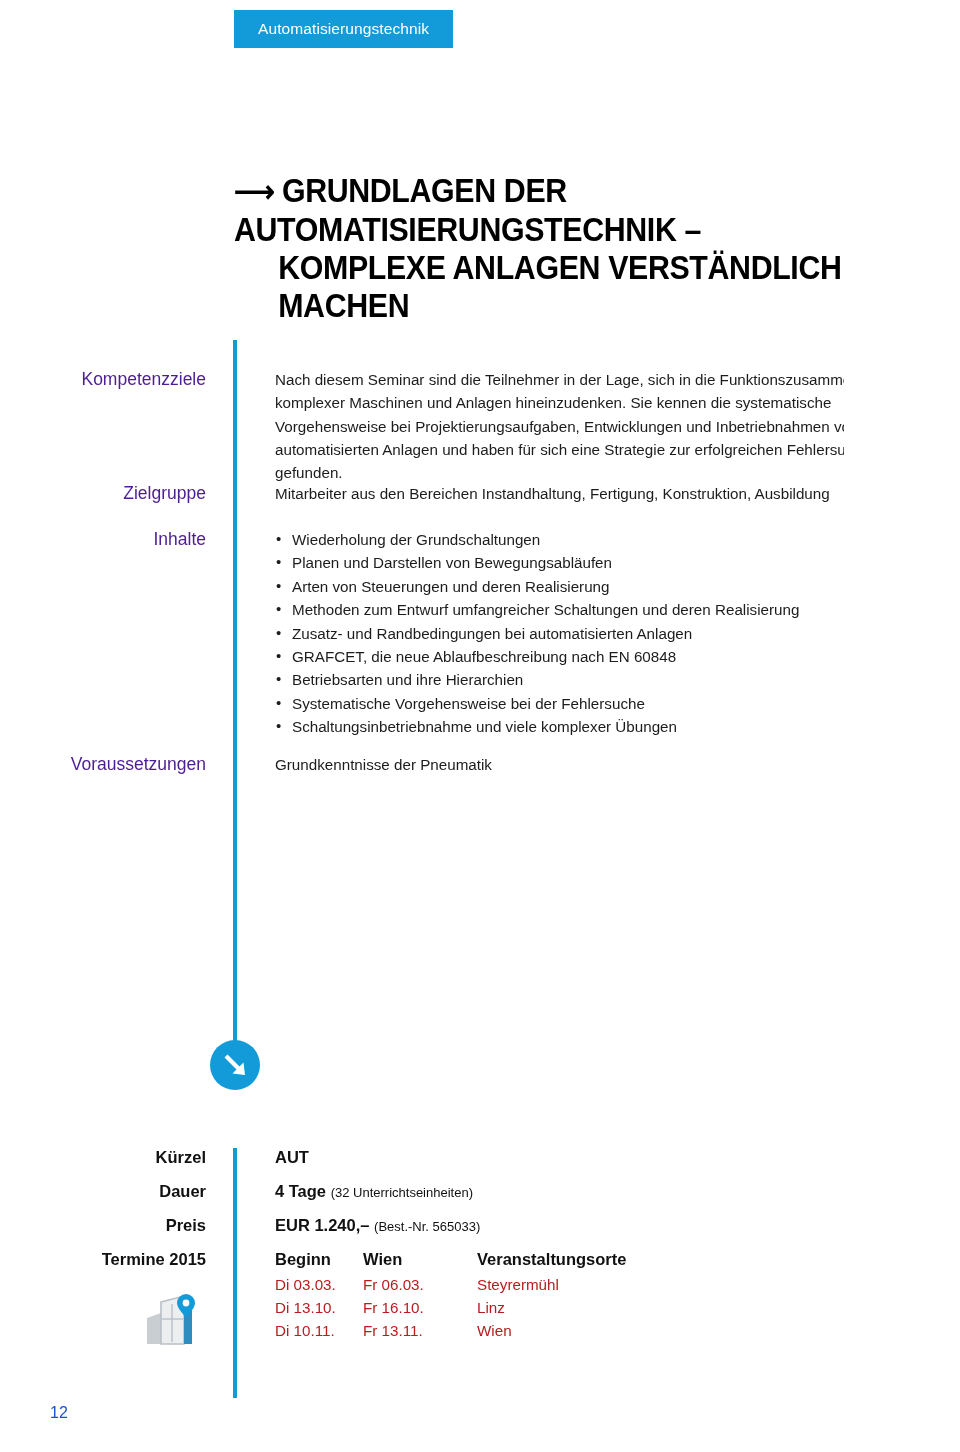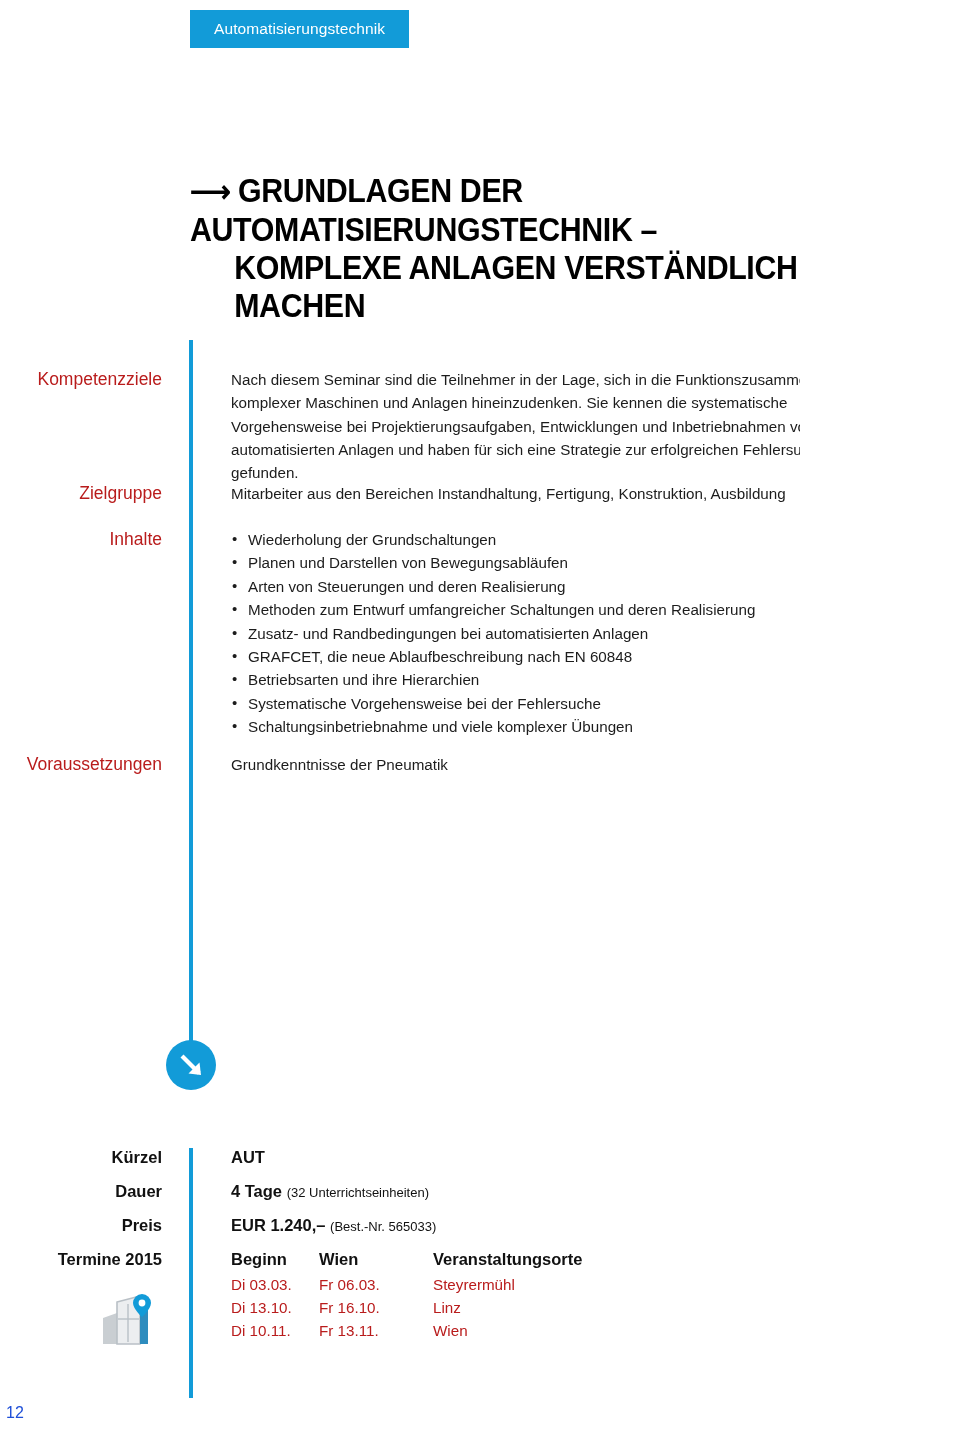--- a/index.html
+++ b/index.html
@@ -8,20 +8,21 @@
     height: 1452px;
     background: #ffffff;
     font-family: "Liberation Sans", sans-serif;
     -webkit-font-smoothing: antialiased;
   }
   .page {
     position: relative;
     width: 800px;
     height: 1452px;
     overflow: hidden;
+    margin-left: 44px;
   }
 
   
   .cat-tab {
     position: absolute;
     left: 190px;
     top: 10px;
     height: 38px;
     padding: 0 24px 0 24px;
     background: #129BD8;
@@ -72,21 +73,21 @@
     border-radius: 50%;
     background: #129BD8;
   }
   .arrow-badge svg { display: block; }
 
   .label {
     position: absolute;
     left: 0;
     width: 162px;
     text-align: right;
-    color: #b91c1c;
+    color: #4c1d95;
     font-size: 17.5px;
     line-height: 22px;
     white-space: nowrap;
   }
   .body-col {
     position: absolute;
     left: 231px;
     width: 640px;
     color: #1c1c1c;
     font-size: 15.2px;

